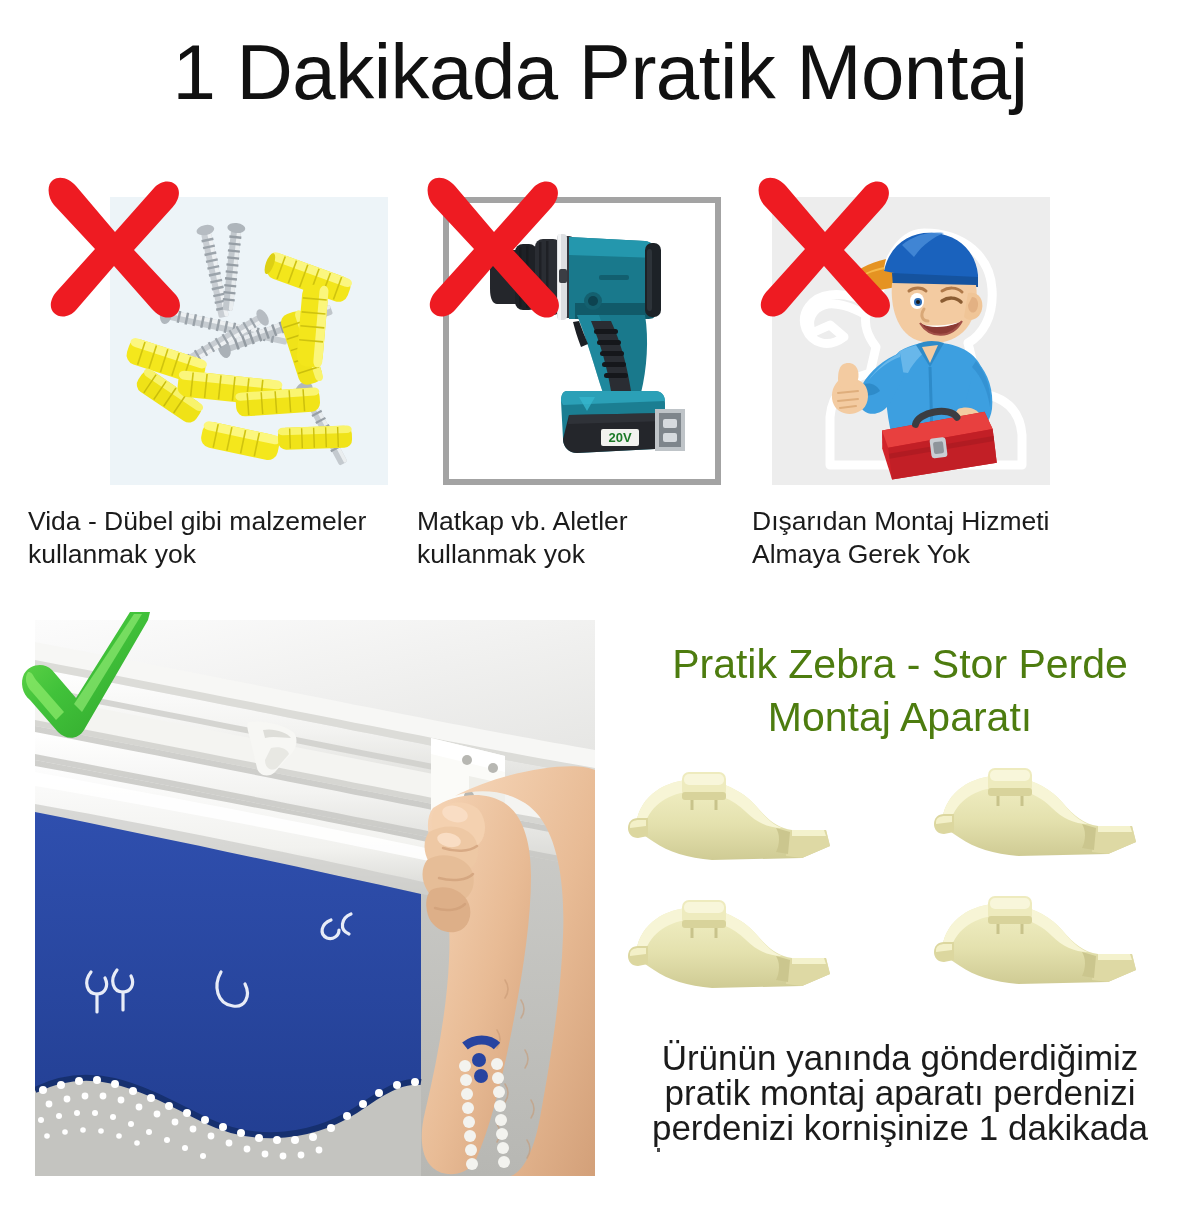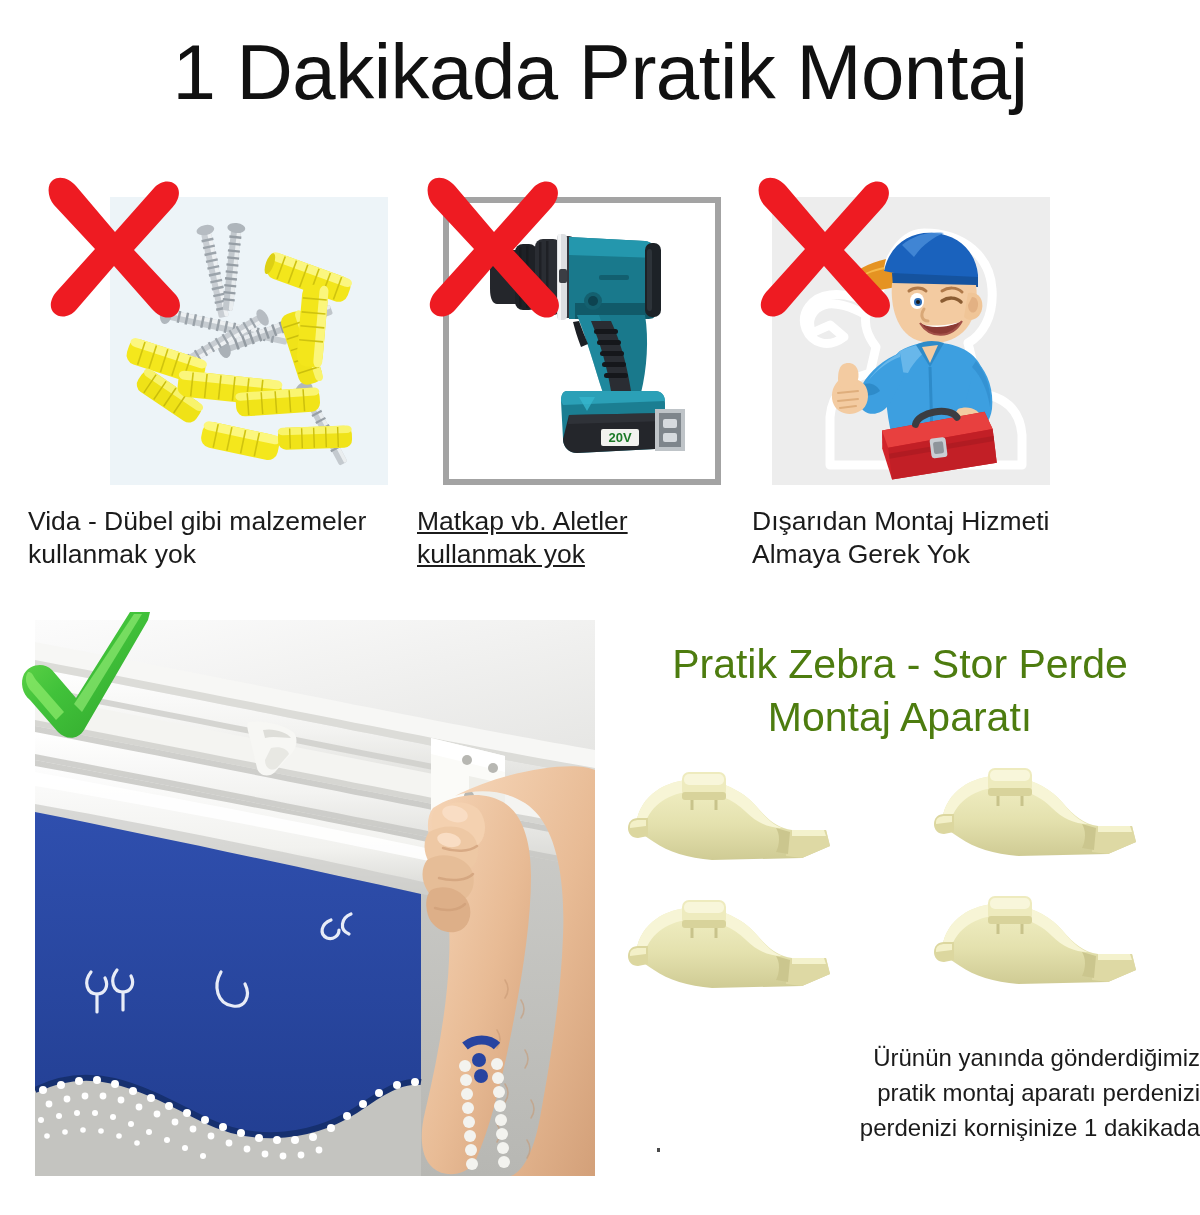--- a/index.html
+++ b/index.html
@@ -67,21 +67,21 @@
   .caption {
     position: absolute;
     left: 0; top: 345px;
     width: 340px;
     text-align: left;
     font-size: 26.5px;
     line-height: 33px;
     color: #1b1b1b;
     font-weight: 400;
   }
-  .no-cell.c2 .caption { left: -8px; text-decoration: underline; }
+  .no-cell.c2 .caption { left: -8px; }
   .no-cell.c3 .caption { left: -6px; }
 
   
   .photo-wrap {
     position: absolute;
     left: 35px; top: 620px;
     width: 560px; height: 556px;
     overflow: hidden;
     background: #cfcfcd;
   }
@@ -114,22 +114,22 @@
   }
   .clip.p1 { left: 14px;  top: 10px; }
   .clip.p2 { left: 320px; top: 6px;  }
   .clip.p3 { left: 14px;  top: 138px;}
   .clip.p4 { left: 320px; top: 134px;}
 
   .right-para {
     position: absolute;
     left: 600px; top: 1040px;
     width: 600px;
-    text-align: right;
-    font-size: 24px;
+    text-align: center;
+    font-size: 35px;
     line-height: 35px;
     color: #1b1b1b;
   }
   .stray-dot {
     position: absolute;
     left: 657px; top: 1148px;
     width: 3px; height: 4px;
     background: #4a4a4a;
   }
   svg { display: block; overflow: visible; }

